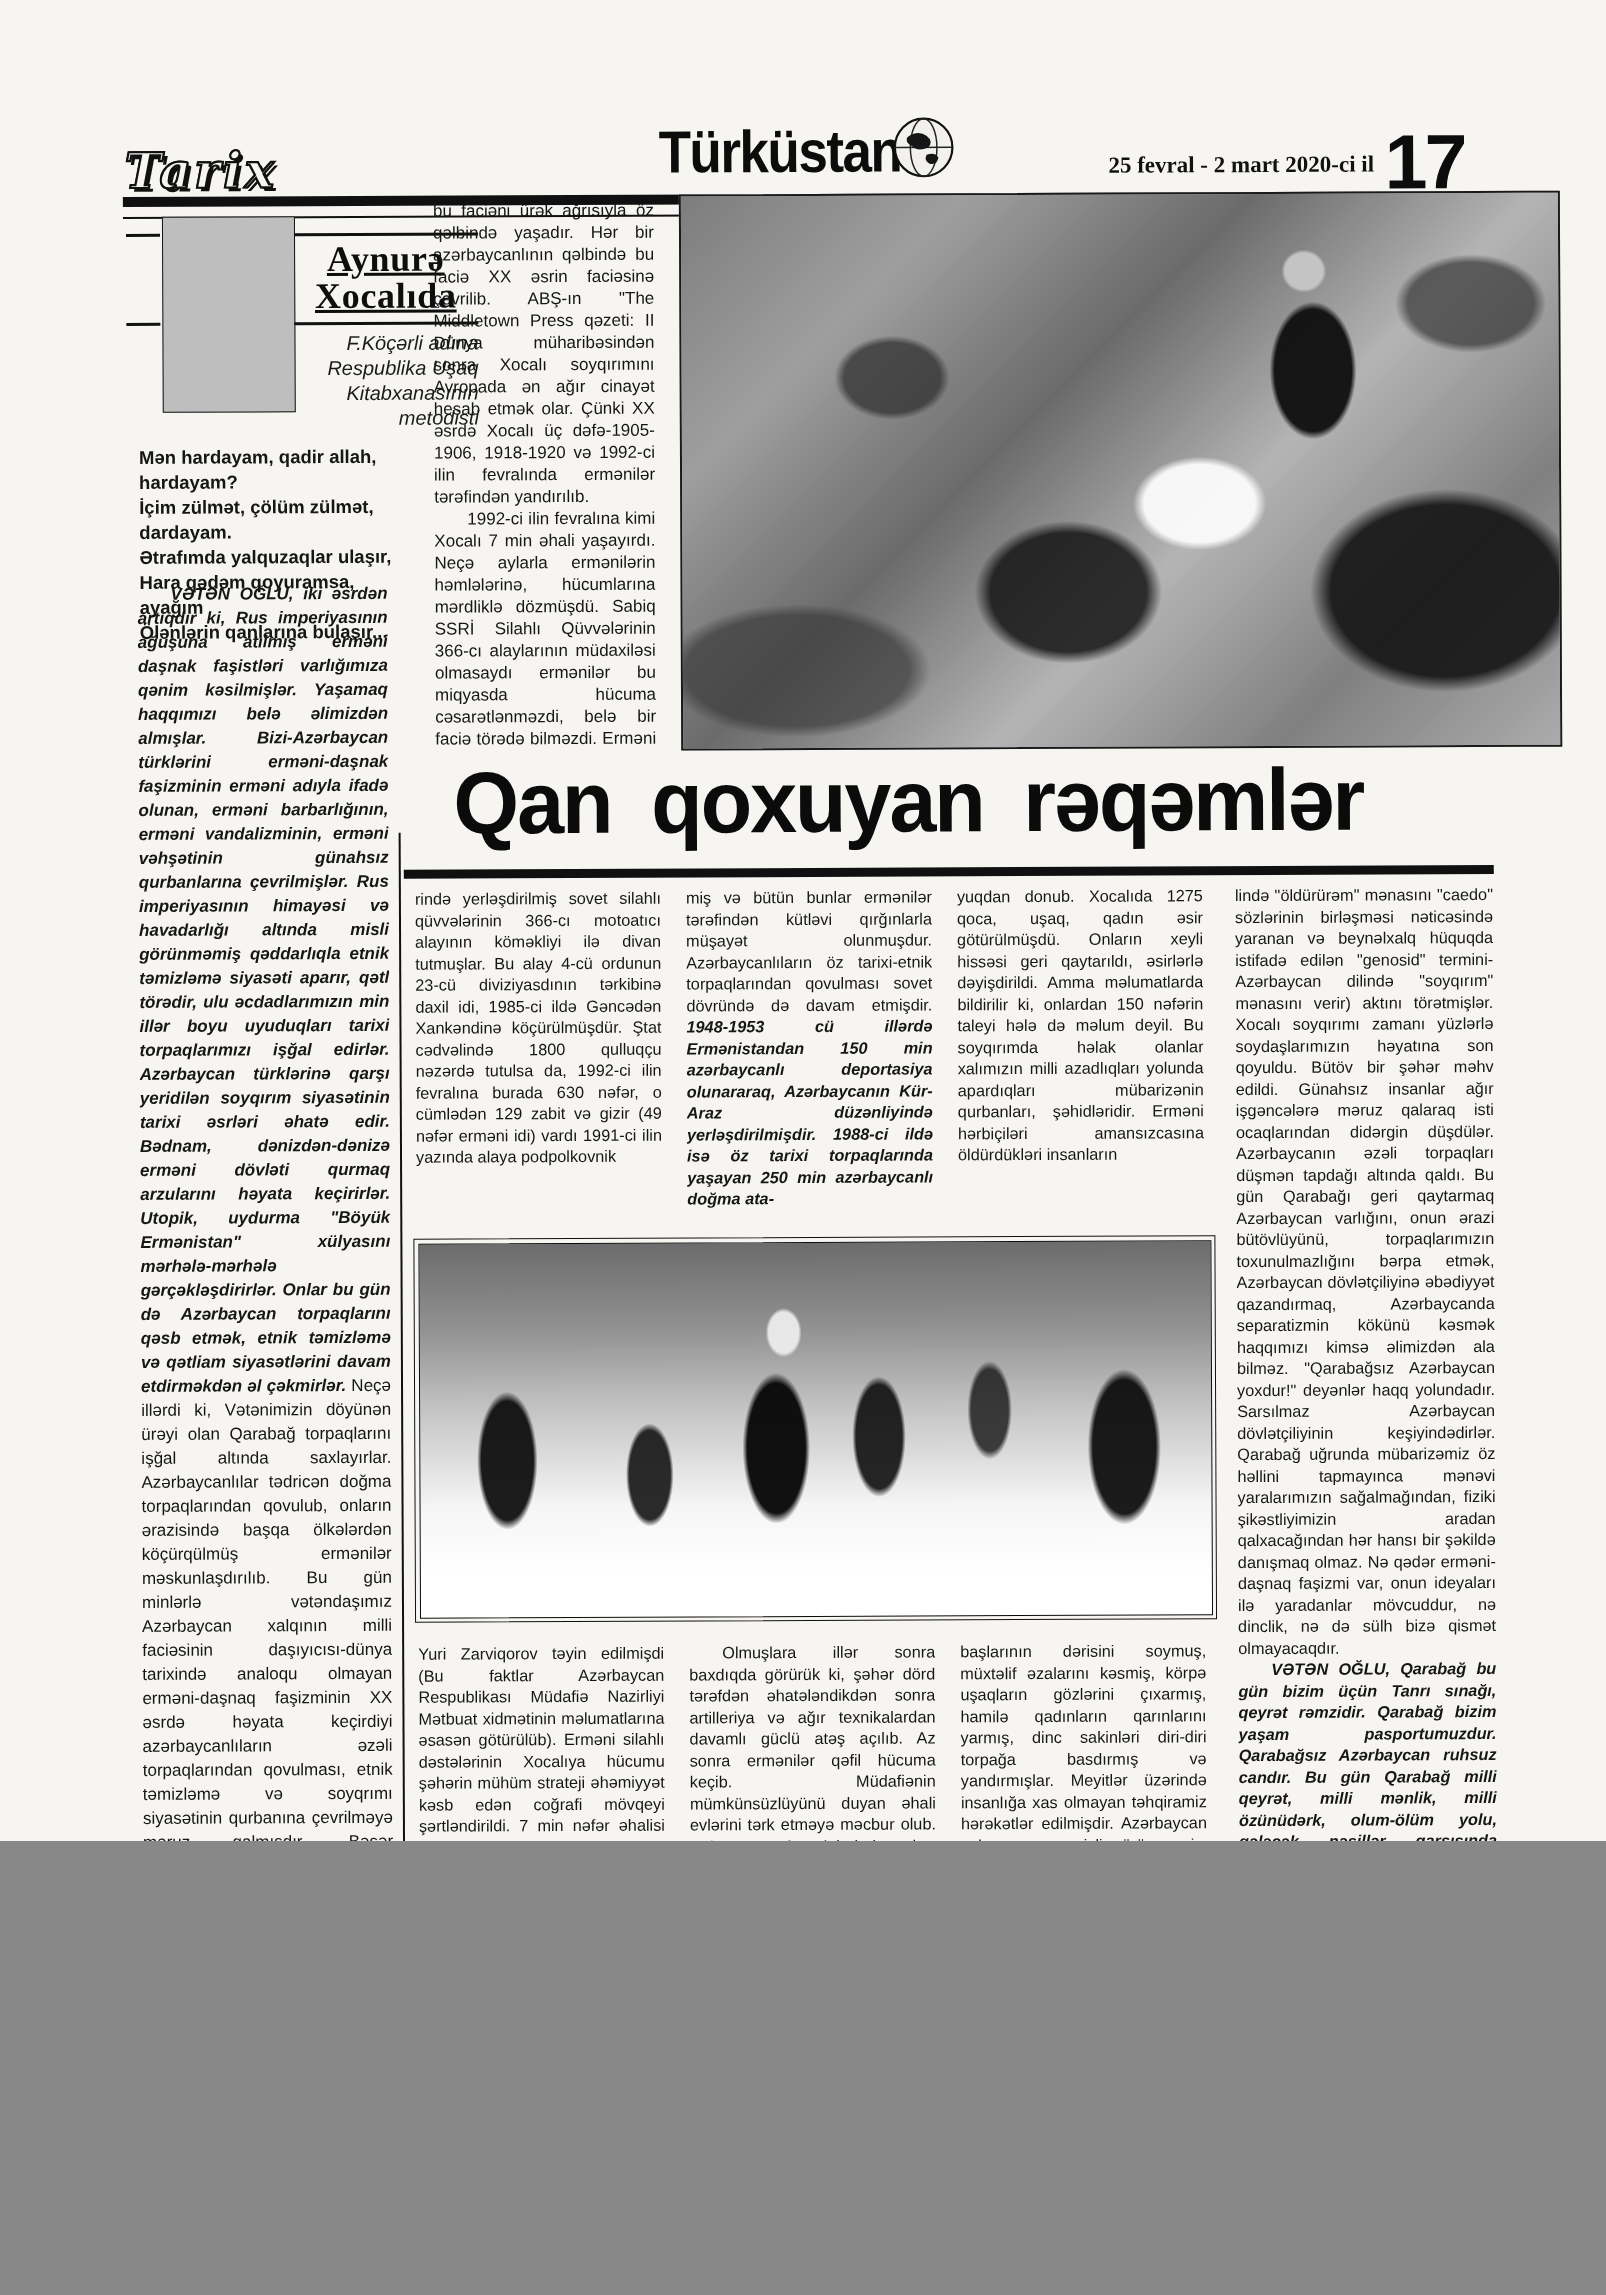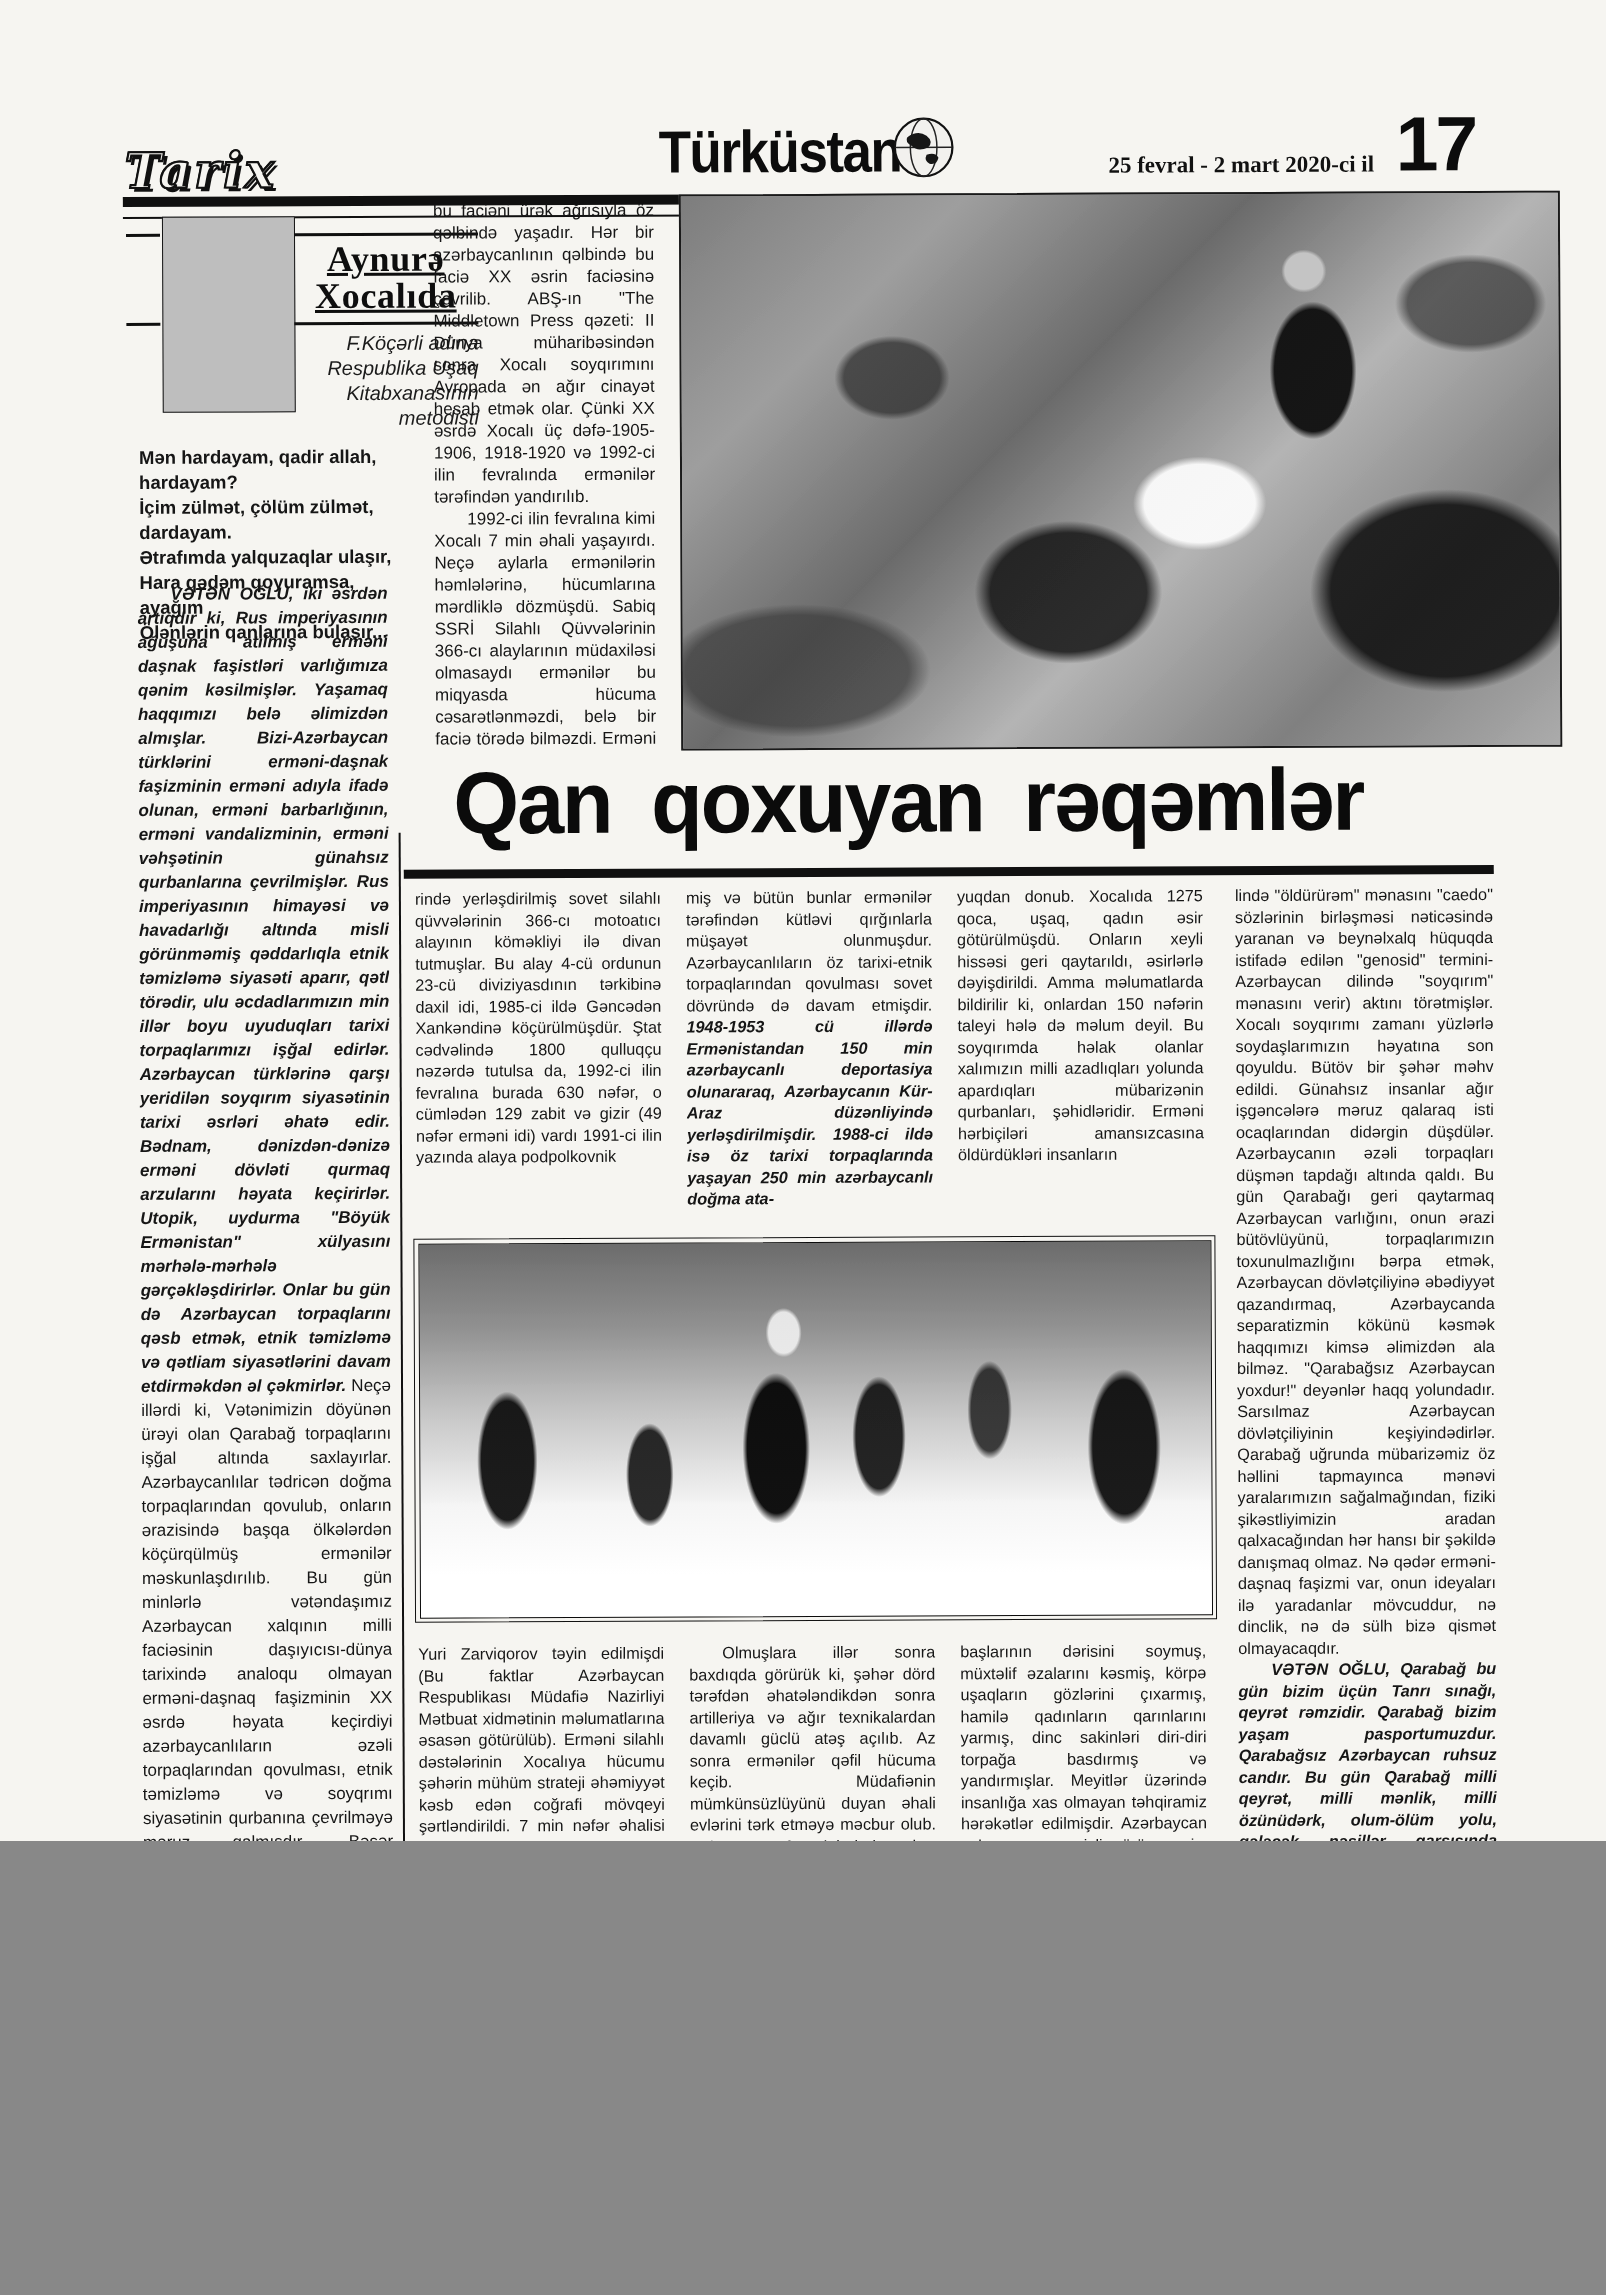--- a/index.html
+++ b/index.html
@@ -74,21 +74,21 @@
   <div class="abs tarix" style="left:128px;top:139px;">Tarix</div>
   <div class="abs masthead" style="left:662px;top:117px;">Türküstan</div>
   <svg class="abs" style="left:896px;top:117px;" width="62" height="62" viewBox="0 0 84 84">
     <circle cx="42" cy="42" r="39" fill="#f2f1ee" stroke="#111" stroke-width="3"></circle>
     <ellipse cx="42" cy="42" rx="18" ry="39" fill="none" stroke="#222" stroke-width="2"></ellipse>
     <line x1="3" y1="42" x2="81" y2="42" stroke="#222" stroke-width="2"></line>
     <path d="M20 28 q14 -10 26 -2 q10 8 2 16 q-14 6 -22 -2 q-10 -6 -6 -12 Z" fill="#161616"></path>
     <path d="M46 52 q12 -4 16 4 q-2 10 -12 8 q-8 -4 -4 -12 Z" fill="#161616"></path>
   </svg>
   <div class="abs issuedate" style="left:1111px;top:154px;width:267px;text-align:center;">25 fevral - 2 mart 2020-ci il</div>
-  <div class="abs pagenum" style="left:1388px;top:102px;margin-left:11px;">17</div>
+  <div class="abs pagenum" style="left:1388px;top:120px;">17</div>
   <div class="rule" style="left:126px;top:194px;width:1394px;height:9.6px;"></div>
   <div class="rule" style="left:126px;top:214px;width:1405px;height:2.2px;"></div>
 
   <div class="abs portrait photoframe" style="left:165px;top:214px;width:131px;height:194px;border-width:1.5px;"></div>
   <div class="rule" style="left:129px;top:231px;width:34px;height:3px;"></div>
   <div class="rule" style="left:297px;top:231px;width:184px;height:3px;"></div>
   <div class="abs authorname" style="left:295px;top:239px;width:187px;text-decoration:underline;">
     <div>Aynurə</div>
     <div>Xocalıda</div>
   </div>

